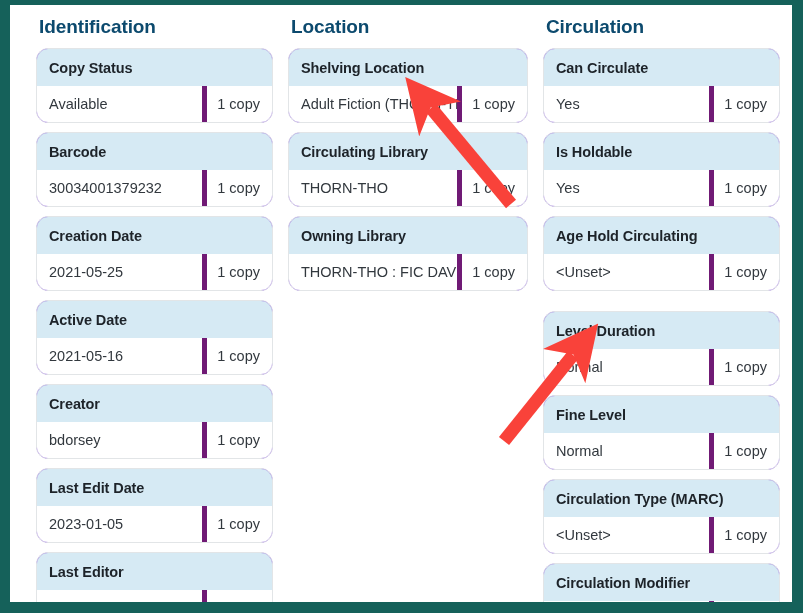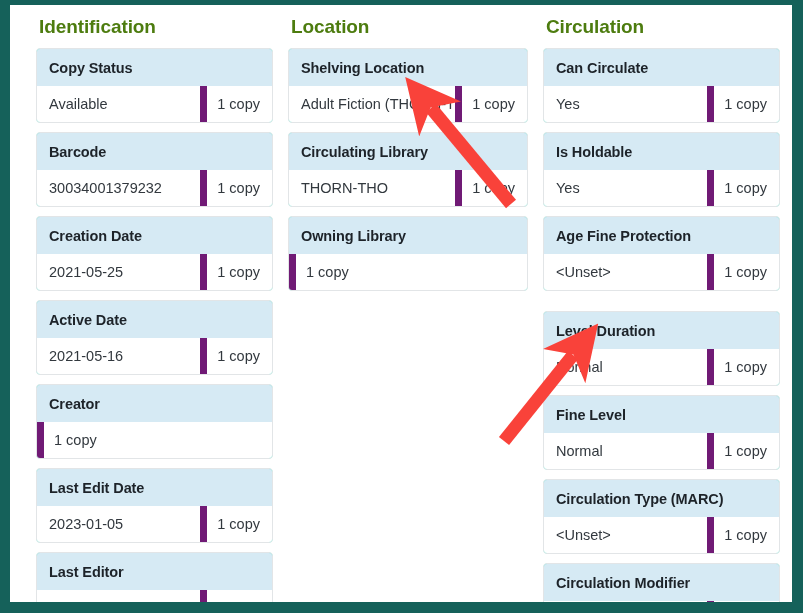--- a/index.html
+++ b/index.html
@@ -33,29 +33,29 @@
     box-sizing: border-box;
     padding: 0 6px;
   }
   .col-identification { width: 268px; padding-left: 26px; padding-right: 5px; }
   .col-location       { width: 255px; padding-left: 10px; padding-right: 5px; }
   .col-circulation    { width: 259px; padding-left: 10px; padding-right: 12px; }
 
   .col-title {
     font-size: 19px;
     font-weight: bold;
-    color: #4d7c0f;
+    color: #0c4a6e;
     letter-spacing: -0.1px;
     margin: 11px 0 10px 3px;
   }
 
   .card {
-    background: #5eead4;
+    background: #6d28d9;
     border: 1px solid #e2e5e7;
-    border-radius: 4px;
+    border-radius: 12px;
     margin-bottom: 9px;
     overflow: hidden;
     box-shadow: 0 0 0 0 rgba(0,0,0,0);
   }
   .card-header {
     background: #d6eaf4;
     color: #1d2329;
     font-size: 14.5px;
     font-weight: bold;
     padding: 11px 12px 10px 12px;
@@ -72,21 +72,21 @@
     font-size: 14.5px;
     color: #32383e;
     white-space: nowrap;
     overflow: hidden;
   }
   .card-count {
     flex: 0 0 auto;
     padding: 10px 12px 10px 10px;
     font-size: 14.5px;
     color: #32383e;
-    border-left: 7px solid #701a75;
+    border-left: 5px solid #701a75;
     white-space: nowrap;
   }
 
   .spacer-card { margin-bottom: 20px; }
 
   .arrow-layer {
     position: absolute;
     left: 0;
     top: 0;
     width: 803px;
@@ -133,20 +133,21 @@
           <div class="card-header">Active Date</div>
           <div class="card-body">
             <div class="card-value">2021-05-16</div>
             <div class="card-count">1 copy</div>
           </div>
         </div>
 
         <div class="card">
           <div class="card-header">Creator</div>
           <div class="card-body">
+            <div class="card-value">bdorsey</div>
             <div class="card-count">1 copy</div>
           </div>
         </div>
 
         <div class="card">
           <div class="card-header">Last Edit Date</div>
           <div class="card-body">
             <div class="card-value">2023-01-05</div>
             <div class="card-count">1 copy</div>
           </div>
@@ -179,20 +180,21 @@
           <div class="card-header">Circulating Library</div>
           <div class="card-body">
             <div class="card-value">THORN-THO</div>
             <div class="card-count">1 copy</div>
           </div>
         </div>
 
         <div class="card">
           <div class="card-header">Owning Library</div>
           <div class="card-body">
+            <div class="card-value">THORN-THO : FIC DAV</div>
             <div class="card-count">1 copy</div>
           </div>
         </div>
 
       </div>
     </div>
 
     <div class="col col-circulation">
       <div class="col-title">Circulation</div>
       <div>
@@ -207,21 +209,21 @@
 
         <div class="card">
           <div class="card-header">Is Holdable</div>
           <div class="card-body">
             <div class="card-value">Yes</div>
             <div class="card-count">1 copy</div>
           </div>
         </div>
 
         <div class="card spacer-card">
-          <div class="card-header">Age Fine Protection</div>
+          <div class="card-header">Age Hold Circulating</div>
           <div class="card-body">
             <div class="card-value">&lt;Unset&gt;</div>
             <div class="card-count">1 copy</div>
           </div>
         </div>
 
         <div class="card">
           <div class="card-header">Level Duration</div>
           <div class="card-body">
             <div class="card-value">Normal</div>

